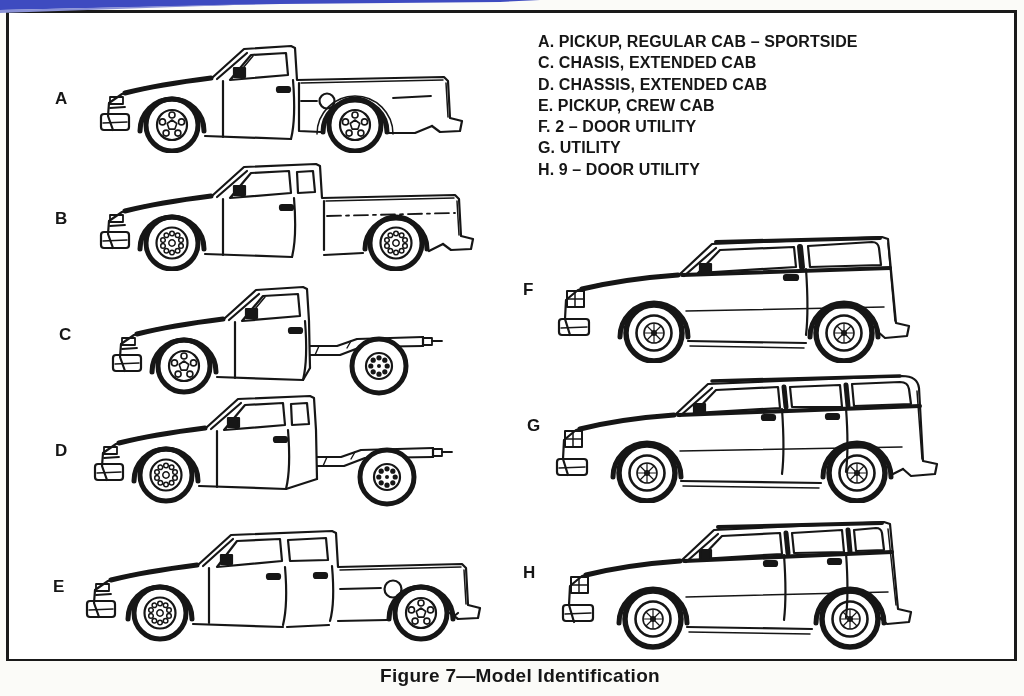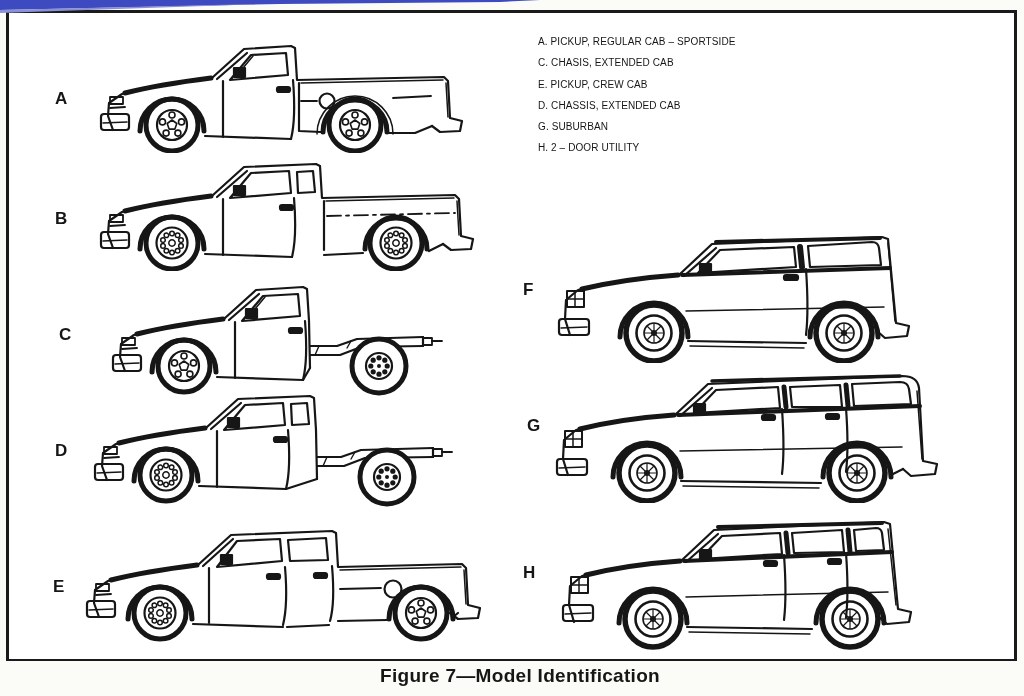--- a/index.html
+++ b/index.html
@@ -15,21 +15,21 @@
     position:absolute;left:6px;top:10px;width:1005px;height:646px;
     border:3px solid #1a1a1a;border-bottom-width:2px;
     background:#ffffff;box-sizing:content-box;z-index:1;
   }
   .vehicle{position:absolute;}
   .vlabel{
     position:absolute;font-weight:bold;font-size:17px;letter-spacing:.5px;
   }
   .legend{
     position:absolute;left:529px;top:18px;width:470px;
-    font-weight:normal;font-size:10px;line-height:21.3px;
+    font-weight:bold;font-size:16px;line-height:21.3px;
     letter-spacing:.1px;white-space:nowrap;
   }
   .caption{
     position:absolute;left:8px;top:665px;width:1024px;text-align:center;
     font-weight:bold;font-size:19px;letter-spacing:.3px;
   }
   svg{display:block;}
 </style>
 </head>
 <body>
@@ -341,21 +341,22 @@
   <div class="vlabel" style="left:50px;top:312px">C</div>
   <div class="vlabel" style="left:46px;top:428px">D</div>
   <div class="vlabel" style="left:44px;top:564px">E</div>
   <div class="vlabel" style="left:514px;top:267px">F</div>
   <div class="vlabel" style="left:518px;top:403px">G</div>
   <div class="vlabel" style="left:514px;top:550px">H</div>
 
   <div class="legend">
     <div>A. PICKUP, REGULAR CAB – SPORTSIDE</div>
     <div>C. CHASIS, EXTENDED CAB</div>
+    <div>D. CHASSIS, EXTENDED CAB</div>
     <div>E. PICKUP, CREW CAB</div>
-    <div>D. CHASSIS, EXTENDED CAB</div>
-    <div>G. SUBURBAN</div>
-    <div>H. 2 – DOOR UTILITY</div>
+    <div>F. 2 – DOOR UTILITY</div>
+    <div>G. UTILITY</div>
+    <div>H. 9 – DOOR UTILITY</div>
   </div>
 
 </div>
 
 <div class="caption">Figure 7—Model Identification</div>
 
 </body></html>

